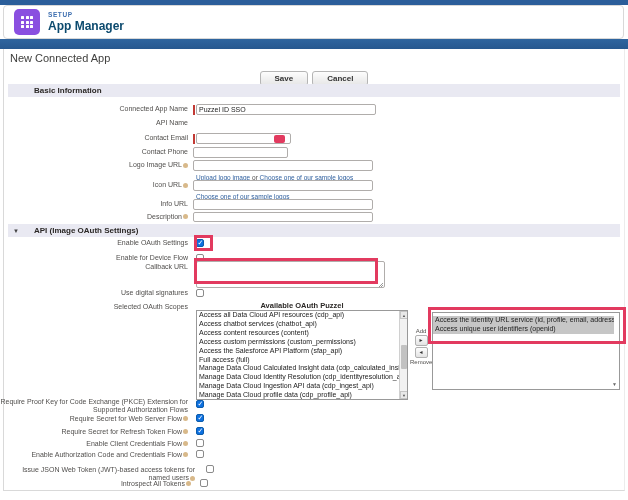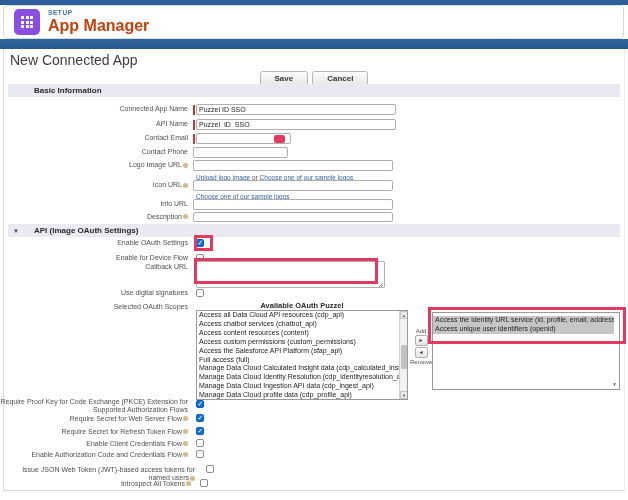--- a/index.html
+++ b/index.html
@@ -7,45 +7,45 @@
   #screen { position:relative; width:628px; height:500px; overflow:hidden; background:#fff; }
 
   .top-strip { position:absolute; top:0; left:0; width:628px; height:5px; background:#2b5e9a; }
   .header-card { position:absolute; top:5px; left:3px; width:621px; height:34px; background:#fff;
     border:1px solid #d8d8d8; border-radius:4px; display:flex; align-items:center; padding-left:10px; z-index:2; }
   .app-icon { width:26px; height:26px; border-radius:5px; background:#8a4fe0; display:grid;
     grid-template-columns:repeat(3,3px); grid-template-rows:repeat(3,3px); gap:1.5px; place-content:center; }
   .app-icon span { width:3px; height:3px; background:#fff; border-radius:0.5px; }
   .header-text { margin-left:8px; }
   .eyebrow { font-size:6.5px; font-weight:bold; letter-spacing:0.6px; color:#3e6fb0; }
-  .app-title { font-size:16px; font-weight:bold; color:#c2410c; margin-top:1px; }
+  .app-title { font-size:12px; font-weight:bold; color:#0c4a6e; margin-top:1px; }
   .blue-strip { position:absolute; top:39px; left:0; width:628px; height:10px;
     background:linear-gradient(#2f659f,#27588f); }
 
   .content { position:absolute; top:49px; left:3px; width:622px; height:442px; background:#fff;
     border-left:1px solid #d9d9d9; border-right:1px solid #ececec; border-bottom:1px solid #d9d9d9; }
 
-  .page-title { position:absolute; top:52px; left:10px; font-size:14px; color:#3e3e3c; }
+  .page-title { position:absolute; top:52px; left:10px; font-size:11px; color:#3e3e3c; }
   .btn-row { position:absolute; top:67px; left:0; width:628px; text-align:center; }
   .btn { display:inline-block; font-size:8px; font-weight:bold; color:#333;
     background:linear-gradient(#fdfdfd,#e6e6e6); border:1px solid #b5b5b5; border-radius:3px;
     padding:2px 14px 2px; margin:0 2px; cursor:pointer; }
 
   .section-header { position:absolute; left:8px; width:612px; height:13px; background:#e9e9f2;
     display:flex; align-items:center; font-size:8px; font-weight:bold; color:#2b2826; }
   .section-header .sec-label { margin-left:26px; }
   .collapse-icon { position:absolute; left:5px; font-size:6px; color:#444; }
 
   .row { position:absolute; left:0; display:flex; align-items:center; }
   .lbl { width:193px; text-align:right; font-size:7px; color:#514f4d; padding-right:5px; line-height:1.25; }
   .info-dot { display:inline-block; width:5px; height:5px; border-radius:50%; background:#d8b98a;
     vertical-align:middle; margin-left:1px; }
   .inp { height:11px; border:1px solid #b0adab; border-radius:2px; background:#fff; font-size:7px;
     font-family:"Liberation Sans",sans-serif; padding:0 2px; color:#222; }
-  .inp.wide { width:200px; } .inp.narrow { width:95px; }
+  .inp.wide { width:180px; } .inp.narrow { width:95px; }
   .req-bar { width:2px; height:10px; background:#c23934; margin-right:1px; }
   .ctrl { position:relative; display:flex; align-items:center; }
   .email-marker { position:absolute; left:81px; top:2px; width:11px; height:8px; background:#e23a5f; border-radius:2px; }
   .link-line { position:absolute; left:196px; font-size:6.5px; color:#2e5f9e; }
   .link { text-decoration:underline; cursor:pointer; color:#2e5f9e; }
 
   .cb { width:8px; height:8px; border:1px solid #8a8a8a; border-radius:2px; background:#fff; position:relative; cursor:pointer; }
   .cb.on { background:#0d70e0; border-color:#0b5cab; }
   .cb.on::after { content:"✓"; position:absolute; left:0.5px; top:-1.5px; font-size:7px; color:#fff; }
 
@@ -115,24 +115,20 @@
   <div class="row" style="top:104px;">
     <div class="lbl">Connected App Name</div>
     <div class="ctrl">
         <div class="req-bar"></div>
       <input class="inp wide" value="Puzzel ID SSO" style="">
       </div>
   </div>
 
   <div class="row" style="top:119px;">
     <div class="lbl">API Name</div>
-    <div class="ctrl">
-        <div class="req-bar"></div>
-      <input class="inp wide" value="Puzzel_ID_SSO" style="">
-      </div>
   </div>
 
   <div class="row" style="top:133px;">
     <div class="lbl">Contact Email</div>
     <div class="ctrl">
         <div class="req-bar"></div>
       <input class="inp narrow" value="" style="">
       <div class="email-marker"></div>
       </div>
   </div>

